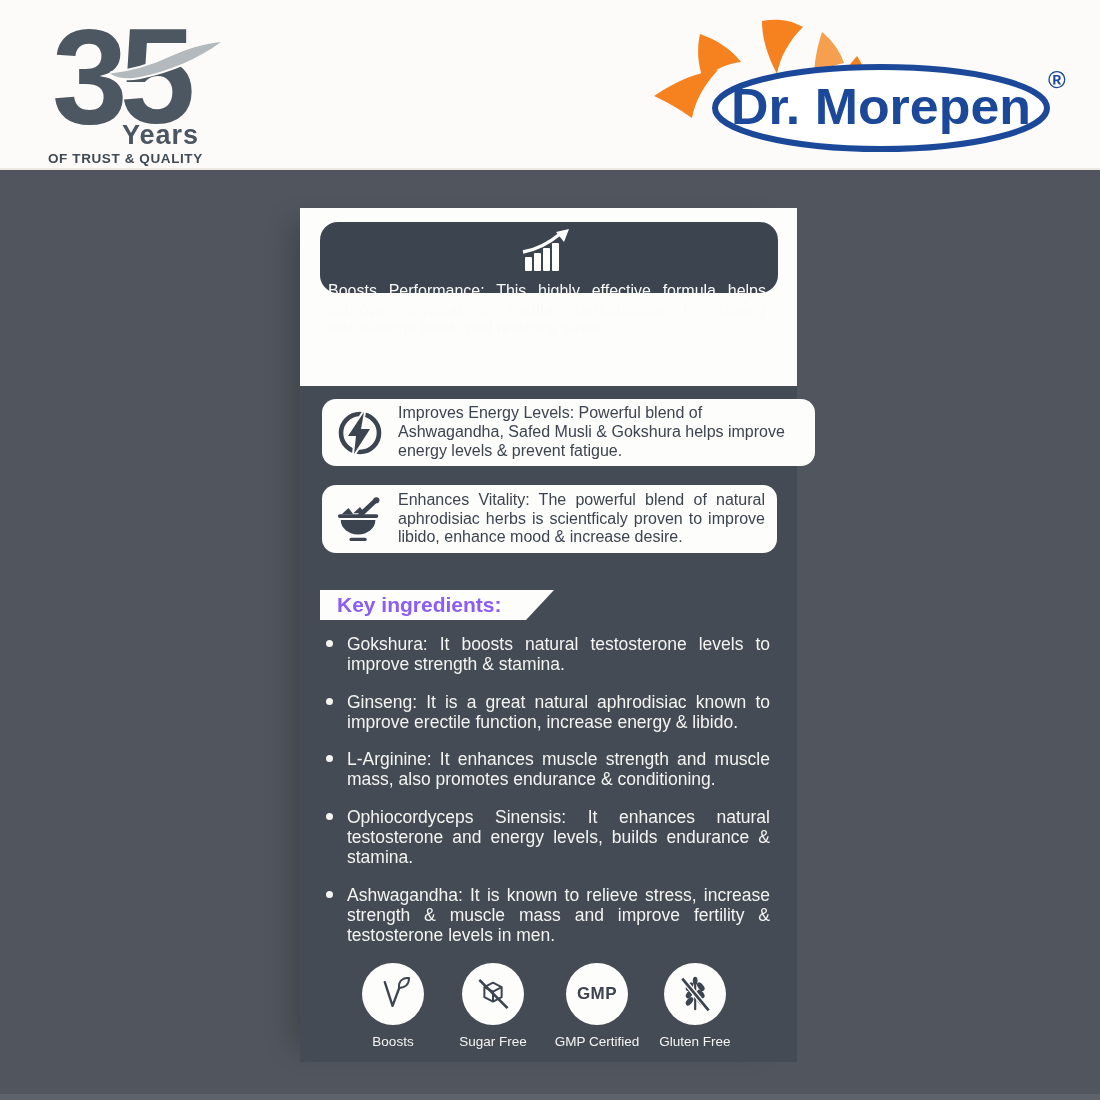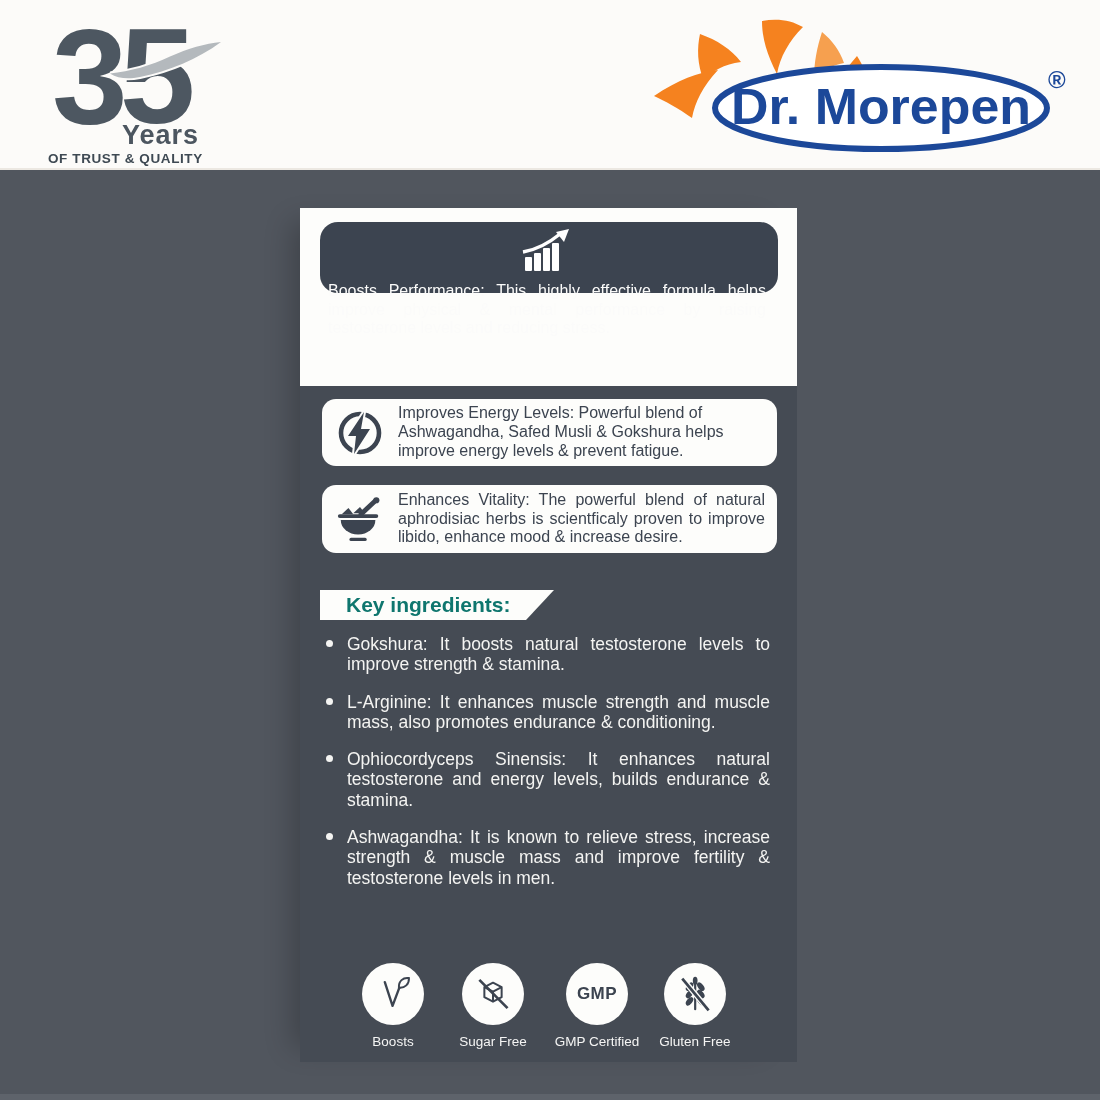--- a/index.html
+++ b/index.html
@@ -25,28 +25,28 @@
   .fbox .ficon { flex:none; width:60px; display:flex; align-items:center; justify-content:center; }
   .fbox .ftext { flex:1; font-size:16px; line-height:1.17; text-align:justify; }
   .fbox.dark { background:#3c4450; border-radius:18px; }
   .fbox.dark .ftext { color:#fbfbfa; }
   .fbox.light { background:#fdfdfb; border-radius:14px; }
   .fbox.light .ftext { color:#3c4450; }
   .ftext.no-justify { text-align:left; }
 
   .fbox1 { left:320px; top:222px; width:458px; height:71px;flex-direction:column; }
   .fbox2 { left:320px; top:310px; width:458px; height:62px; }
-  .fbox3 { left:322px; top:399px; width:455px; height:67px; }
+  .fbox3 { left:322px; top:399px; width:493px; height:67px; }
   .fbox4 { left:322px; top:485px; width:455px; height:68px; }
 
   
   .kibanner { position:absolute; left:320px; top:590px; width:234px; height:30px; background:#fdfdfb;
               clip-path:polygon(0 0, 100% 0, calc(100% - 28px) 100%, 0 100%);
-              display:flex; align-items:center; padding-left:26px;
-              font-size:21px; font-weight:bold; color:#0f766e; }
+              display:flex; align-items:center; padding-left:17px;
+              font-size:21px; font-weight:bold; color:#8b5cf6; }
 
   .kilist { position:absolute; left:324px; top:634px; width:446px; list-style:none; }
   .kilist li { position:relative; padding-left:23px; margin-bottom:17px; color:#f4f4f2; font-size:17.5px; line-height:1.16; text-align:justify; }
   .kilist li .dot { position:absolute; left:2px; top:6px; width:7px; height:7px; border-radius:50%; background:#f4f4f2; }
 
   
   .badge { position:absolute; top:963px; width:90px; text-align:center; }
   .badge .circ { width:62px; height:62px; border-radius:50%; background:#fdfdfb; margin:0 auto 9px auto; display:flex; align-items:center; justify-content:center; }
   .badge .lbl { color:#f5f5f4; font-size:13.5px; }
   .badge1 { left:348px; } .badge2 { left:448px; } .badge3 { left:552px; } .badge4 { left:650px; }
@@ -129,20 +129,21 @@
     </div>
     <div class="ftext">Enhances Vitality: The powerful blend of natural aphrodisiac herbs is scientficaly proven to improve libido, enhance mood &amp; increase desire.</div>
   </div>
 
   <div class="kibanner">
     <span>Key ingredients:</span>
   </div>
 
   <ul class="kilist">
     <li><span class="dot"></span><span>Gokshura: It boosts natural testosterone levels to improve strength &amp; stamina.</span></li>
+    <li><span class="dot"></span><span>Ginseng: It is a great natural aphrodisiac known to improve erectile function, increase energy &amp; libido.</span></li>
     <li><span class="dot"></span><span>L-Arginine: It enhances muscle strength and muscle mass, also promotes endurance &amp; conditioning.</span></li>
     <li><span class="dot"></span><span>Ophiocordyceps Sinensis: It enhances natural testosterone and energy levels, builds endurance &amp; stamina.</span></li>
     <li><span class="dot"></span><span>Ashwagandha: It is known to relieve stress, increase strength &amp; muscle mass and improve fertility &amp; testosterone levels in men.</span></li>
   </ul>
 
   <div class="badge badge1">
     <div class="circ">
       <svg width="40" height="40" viewBox="0 0 44 44">
         <path d="M13,9 L21.5,35 L29,15" fill="none" stroke="#3c4450" stroke-width="2.6" stroke-linecap="round" stroke-linejoin="round"></path>
         <path d="M28.5,15 C28,8 33,3.5 39.5,4.5 C40,11 35,15.8 28.5,15 Z" fill="none" stroke="#3c4450" stroke-width="2.2"></path>

